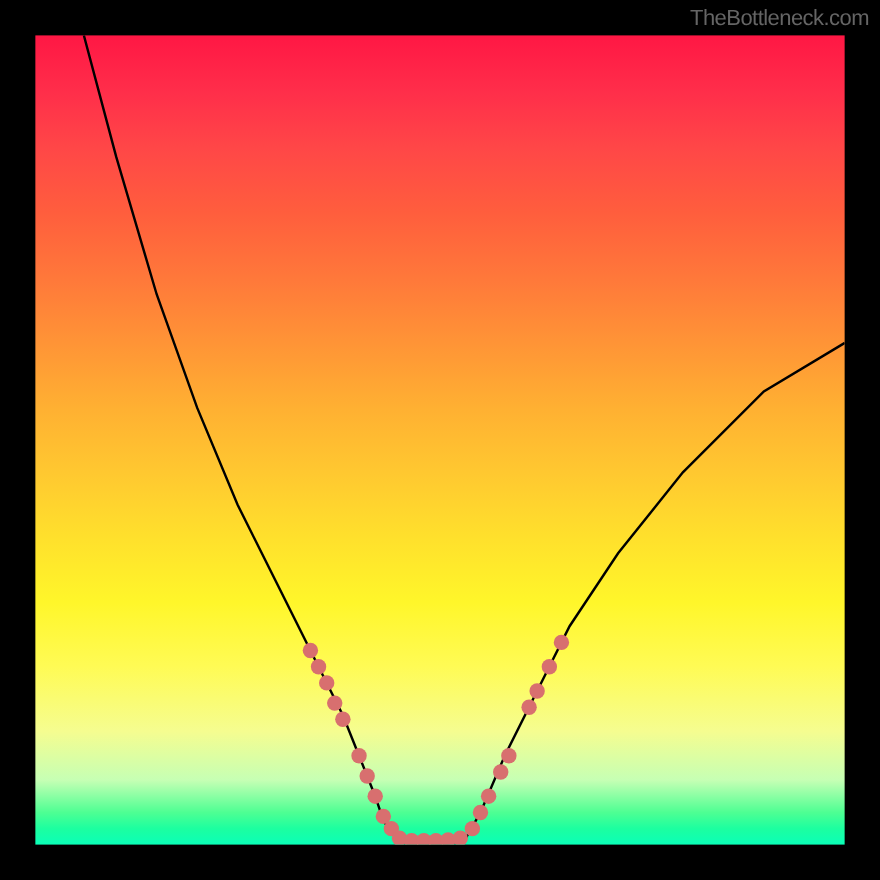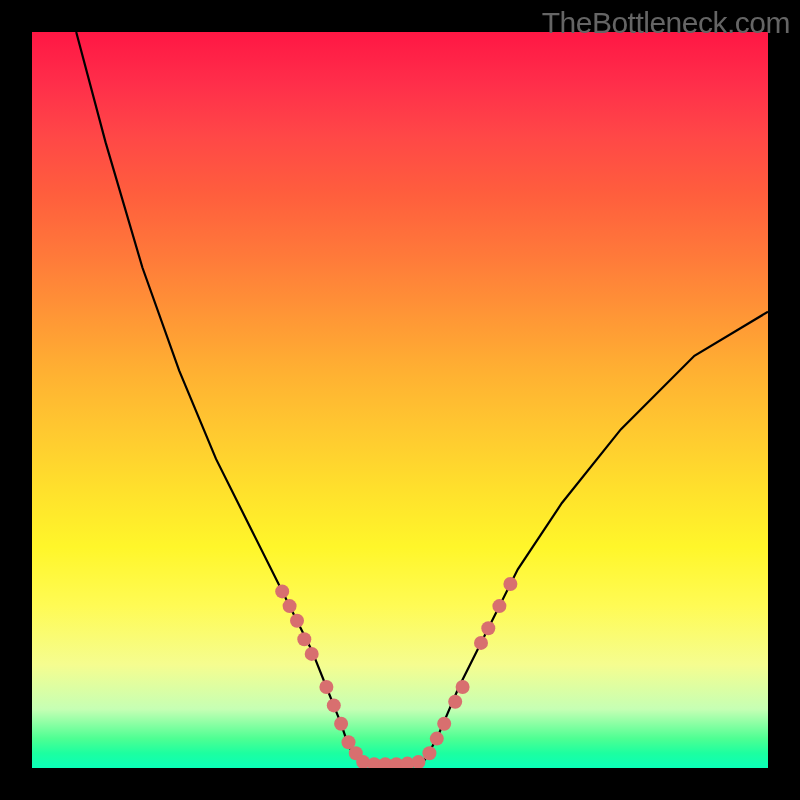--- a/index.html
+++ b/index.html
@@ -9,21 +9,21 @@
     background: #000;
     position: relative;
     font-family: Arial, sans-serif;
     overflow: hidden;
   }
   .watermark {
     position: absolute;
     top: 6px;
     right: 10px;
     color: #656565;
-    font-size: 30px;
+    font-size: 20px;
     font-weight: 500;
     z-index: 10;
     letter-spacing: -0.5px;
   }
   .plot-area {
     position: absolute;
     top: 32px;
     left: 32px;
     width: 736px;
     height: 736px;

